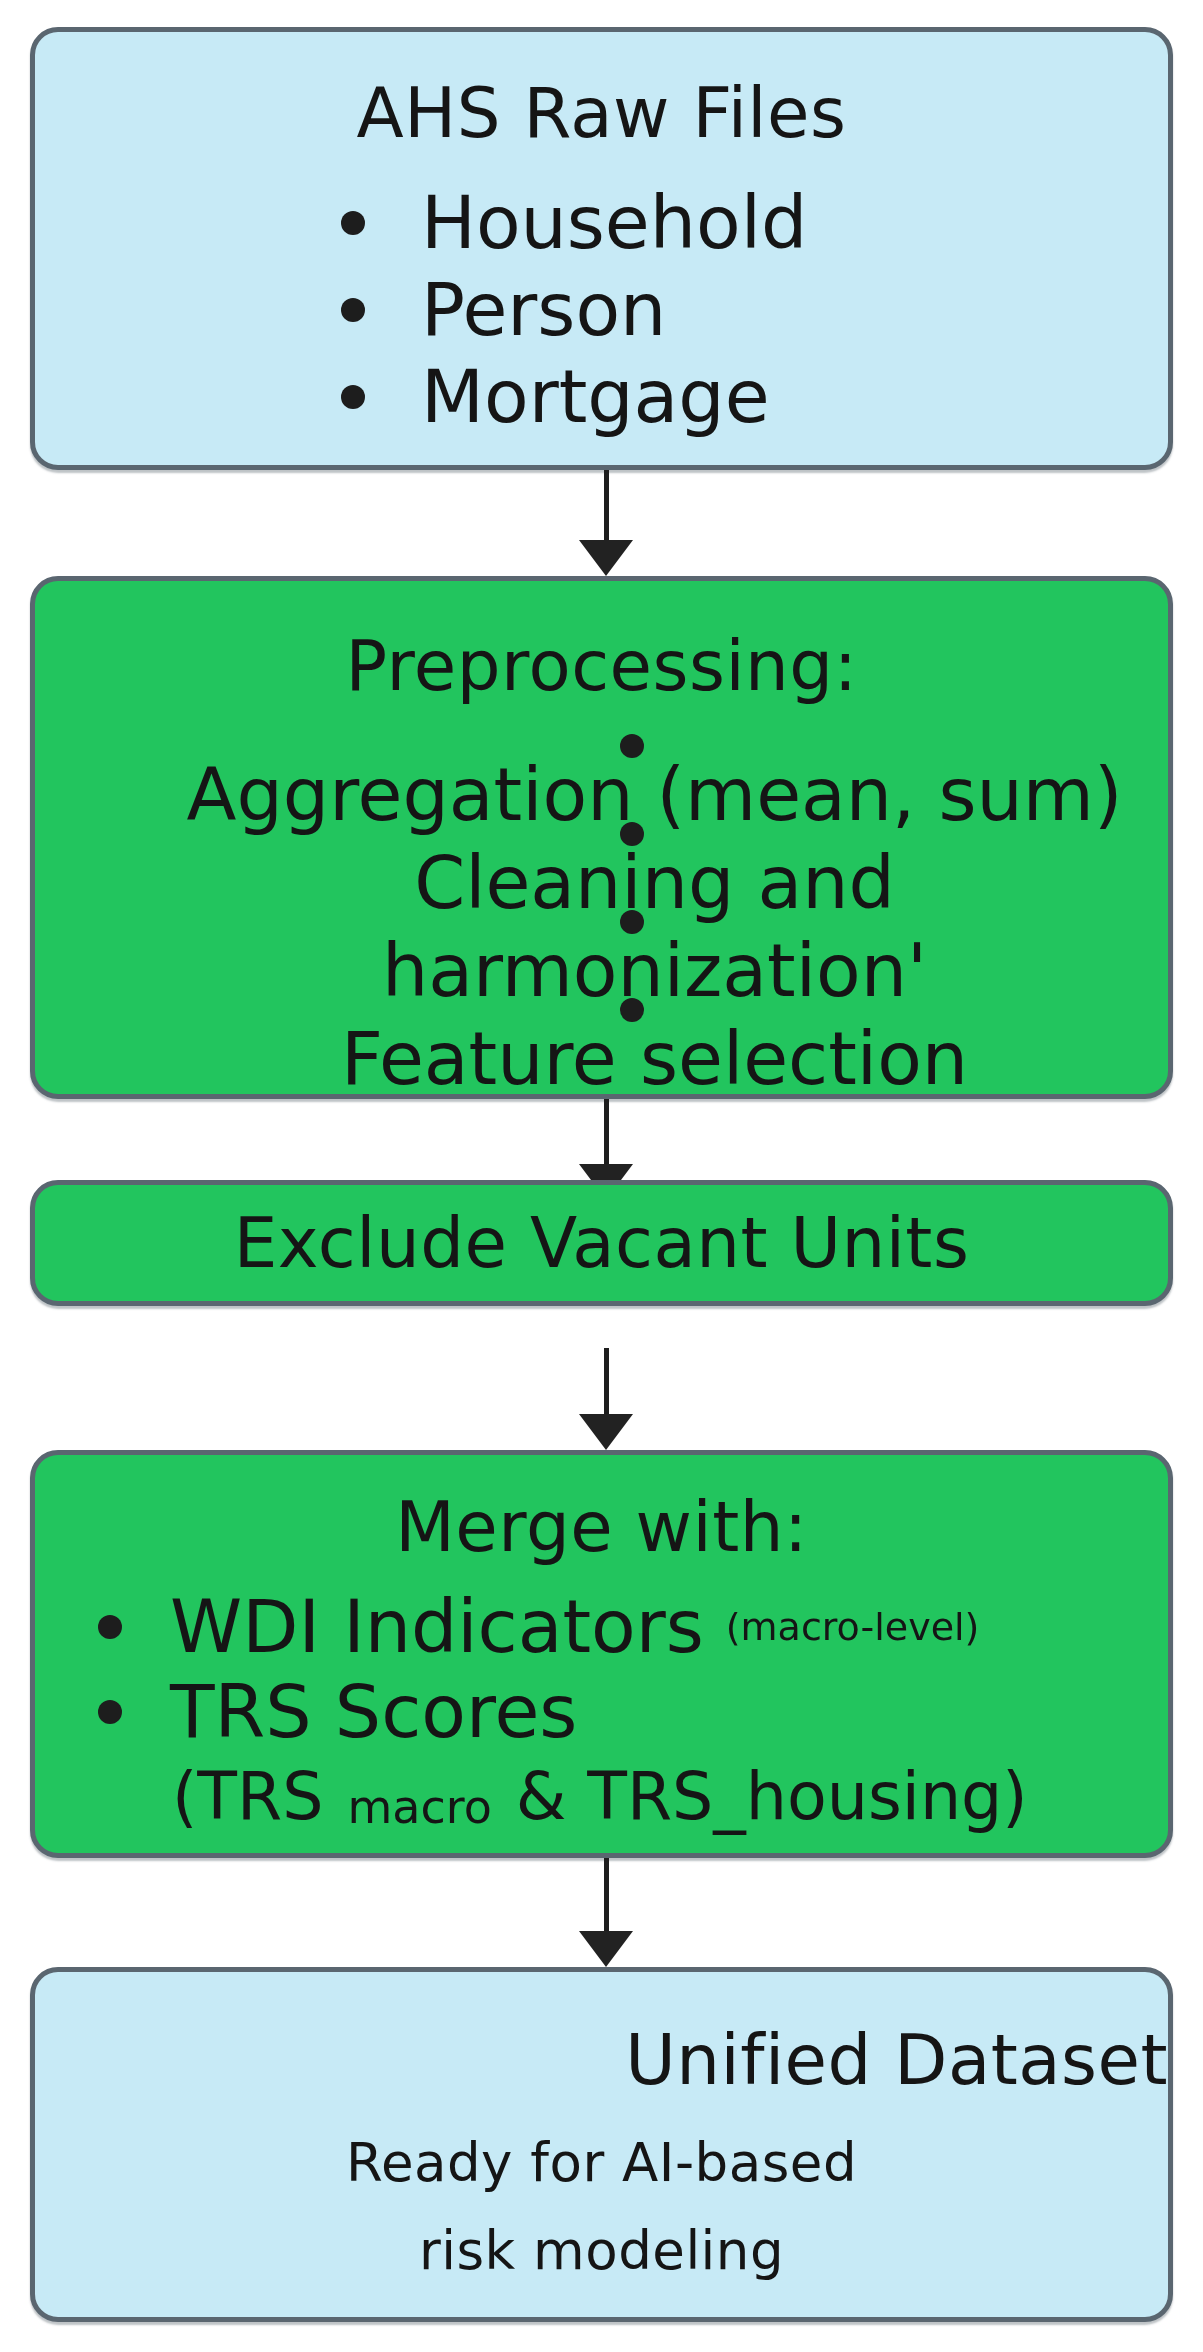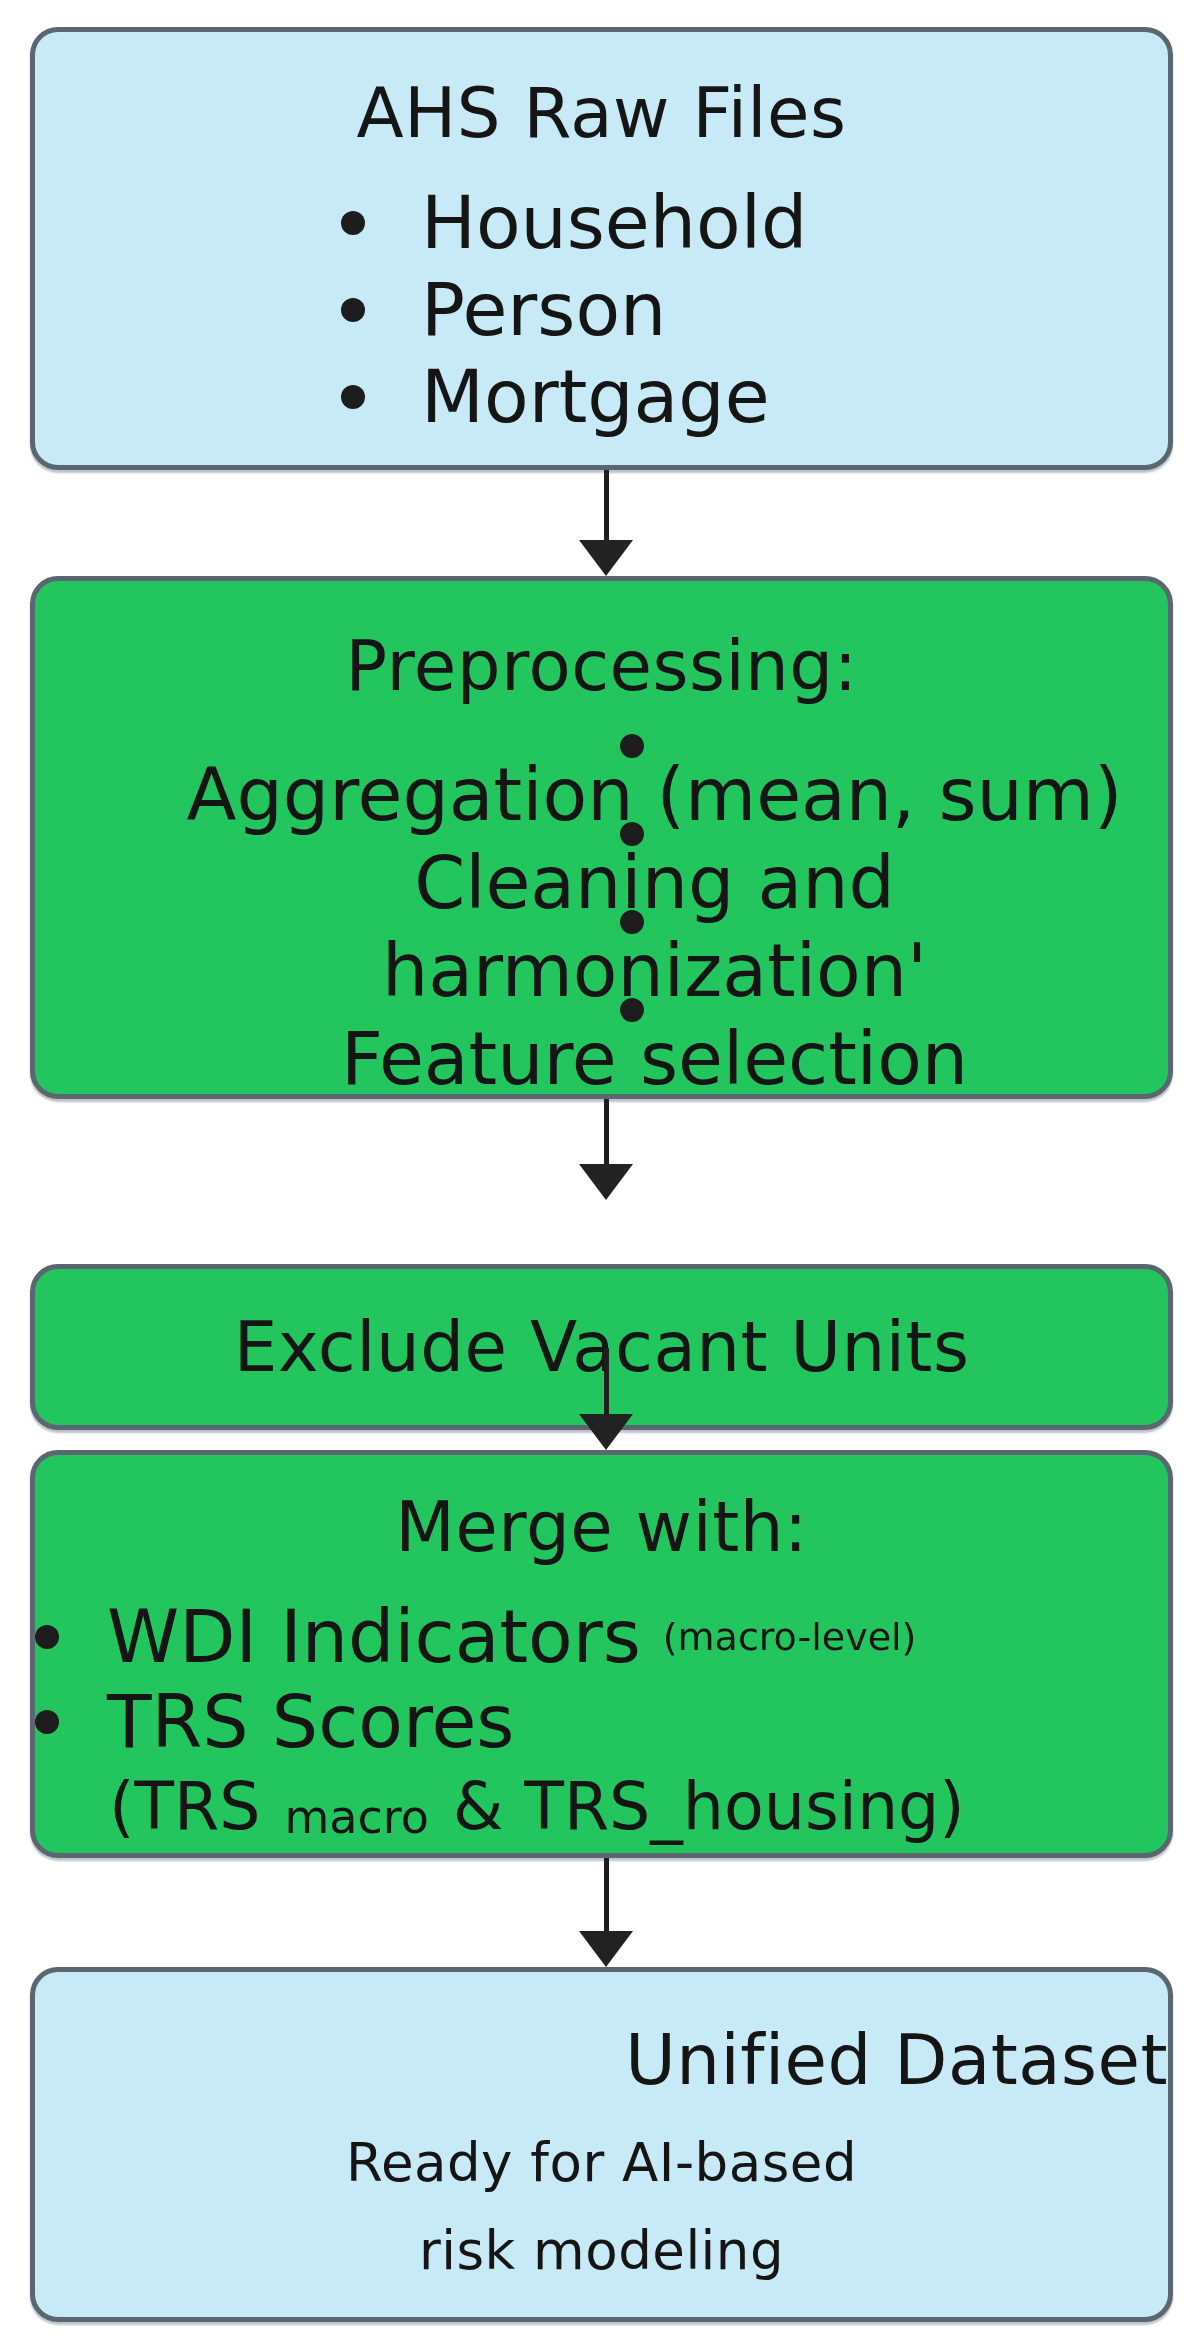--- a/index.html
+++ b/index.html
@@ -39,21 +39,21 @@
   #box-ahs .dot{margin-right:56px;}
   
   #box-pre h2{margin-top:40px;}
   #box-pre .bullets{margin-top:23px;padding-left:106px;}
   #box-pre .bullets li{height:88px;flex-direction:column;}
   #box-pre .dot{margin-right:46px;}
   
   #box-exclude{display:flex;align-items:center;justify-content:center;}
   
   #box-merge h2{margin-top:27px;}
-  #box-merge .bullets{margin-top:22px;}
+  #box-merge .bullets{margin-top:12px;padding-left:63px;}
   #box-merge .bullets li{height:85px;}
   #box-merge .dot{margin-right:48px;}
   #box-merge .note{font-size:38px;margin-left:22px;}
   #box-merge li.no-dot{padding-left:74px;font-size:65px;gap:24px;}
   #box-merge .sub{font-size:46px;position:relative;top:0.22em;line-height:0;}
   
   #box-unified h2{margin-top:43px;text-align:right;}
   #box-unified .subtitle{
     margin-top:14px;text-align:center;font-size:53px;line-height:88px;
     letter-spacing:0.5px;
@@ -118,21 +118,21 @@
         <span>Feature selection</span>
       </li>
     </ul>
   </section>
 
   <div class="flow-arrow" style="top:1099px;height:101px">
     <div class="arrow-line"></div>
     <div class="arrow-head"></div>
   </div>
 
-  <section class="box gray" id="box-exclude" style="top:1264px;height:166px">
+  <section class="box gray" id="box-exclude" style="top:1180px;height:126px">
     <h2>Exclude Vacant Units</h2>
   </section>
 
   <div class="flow-arrow" style="top:1348px;height:102px">
     <div class="arrow-line"></div>
     <div class="arrow-head"></div>
   </div>
 
   <section class="box gray" id="box-merge" style="top:1450px;height:408px">
     <h2>Merge with:</h2>

